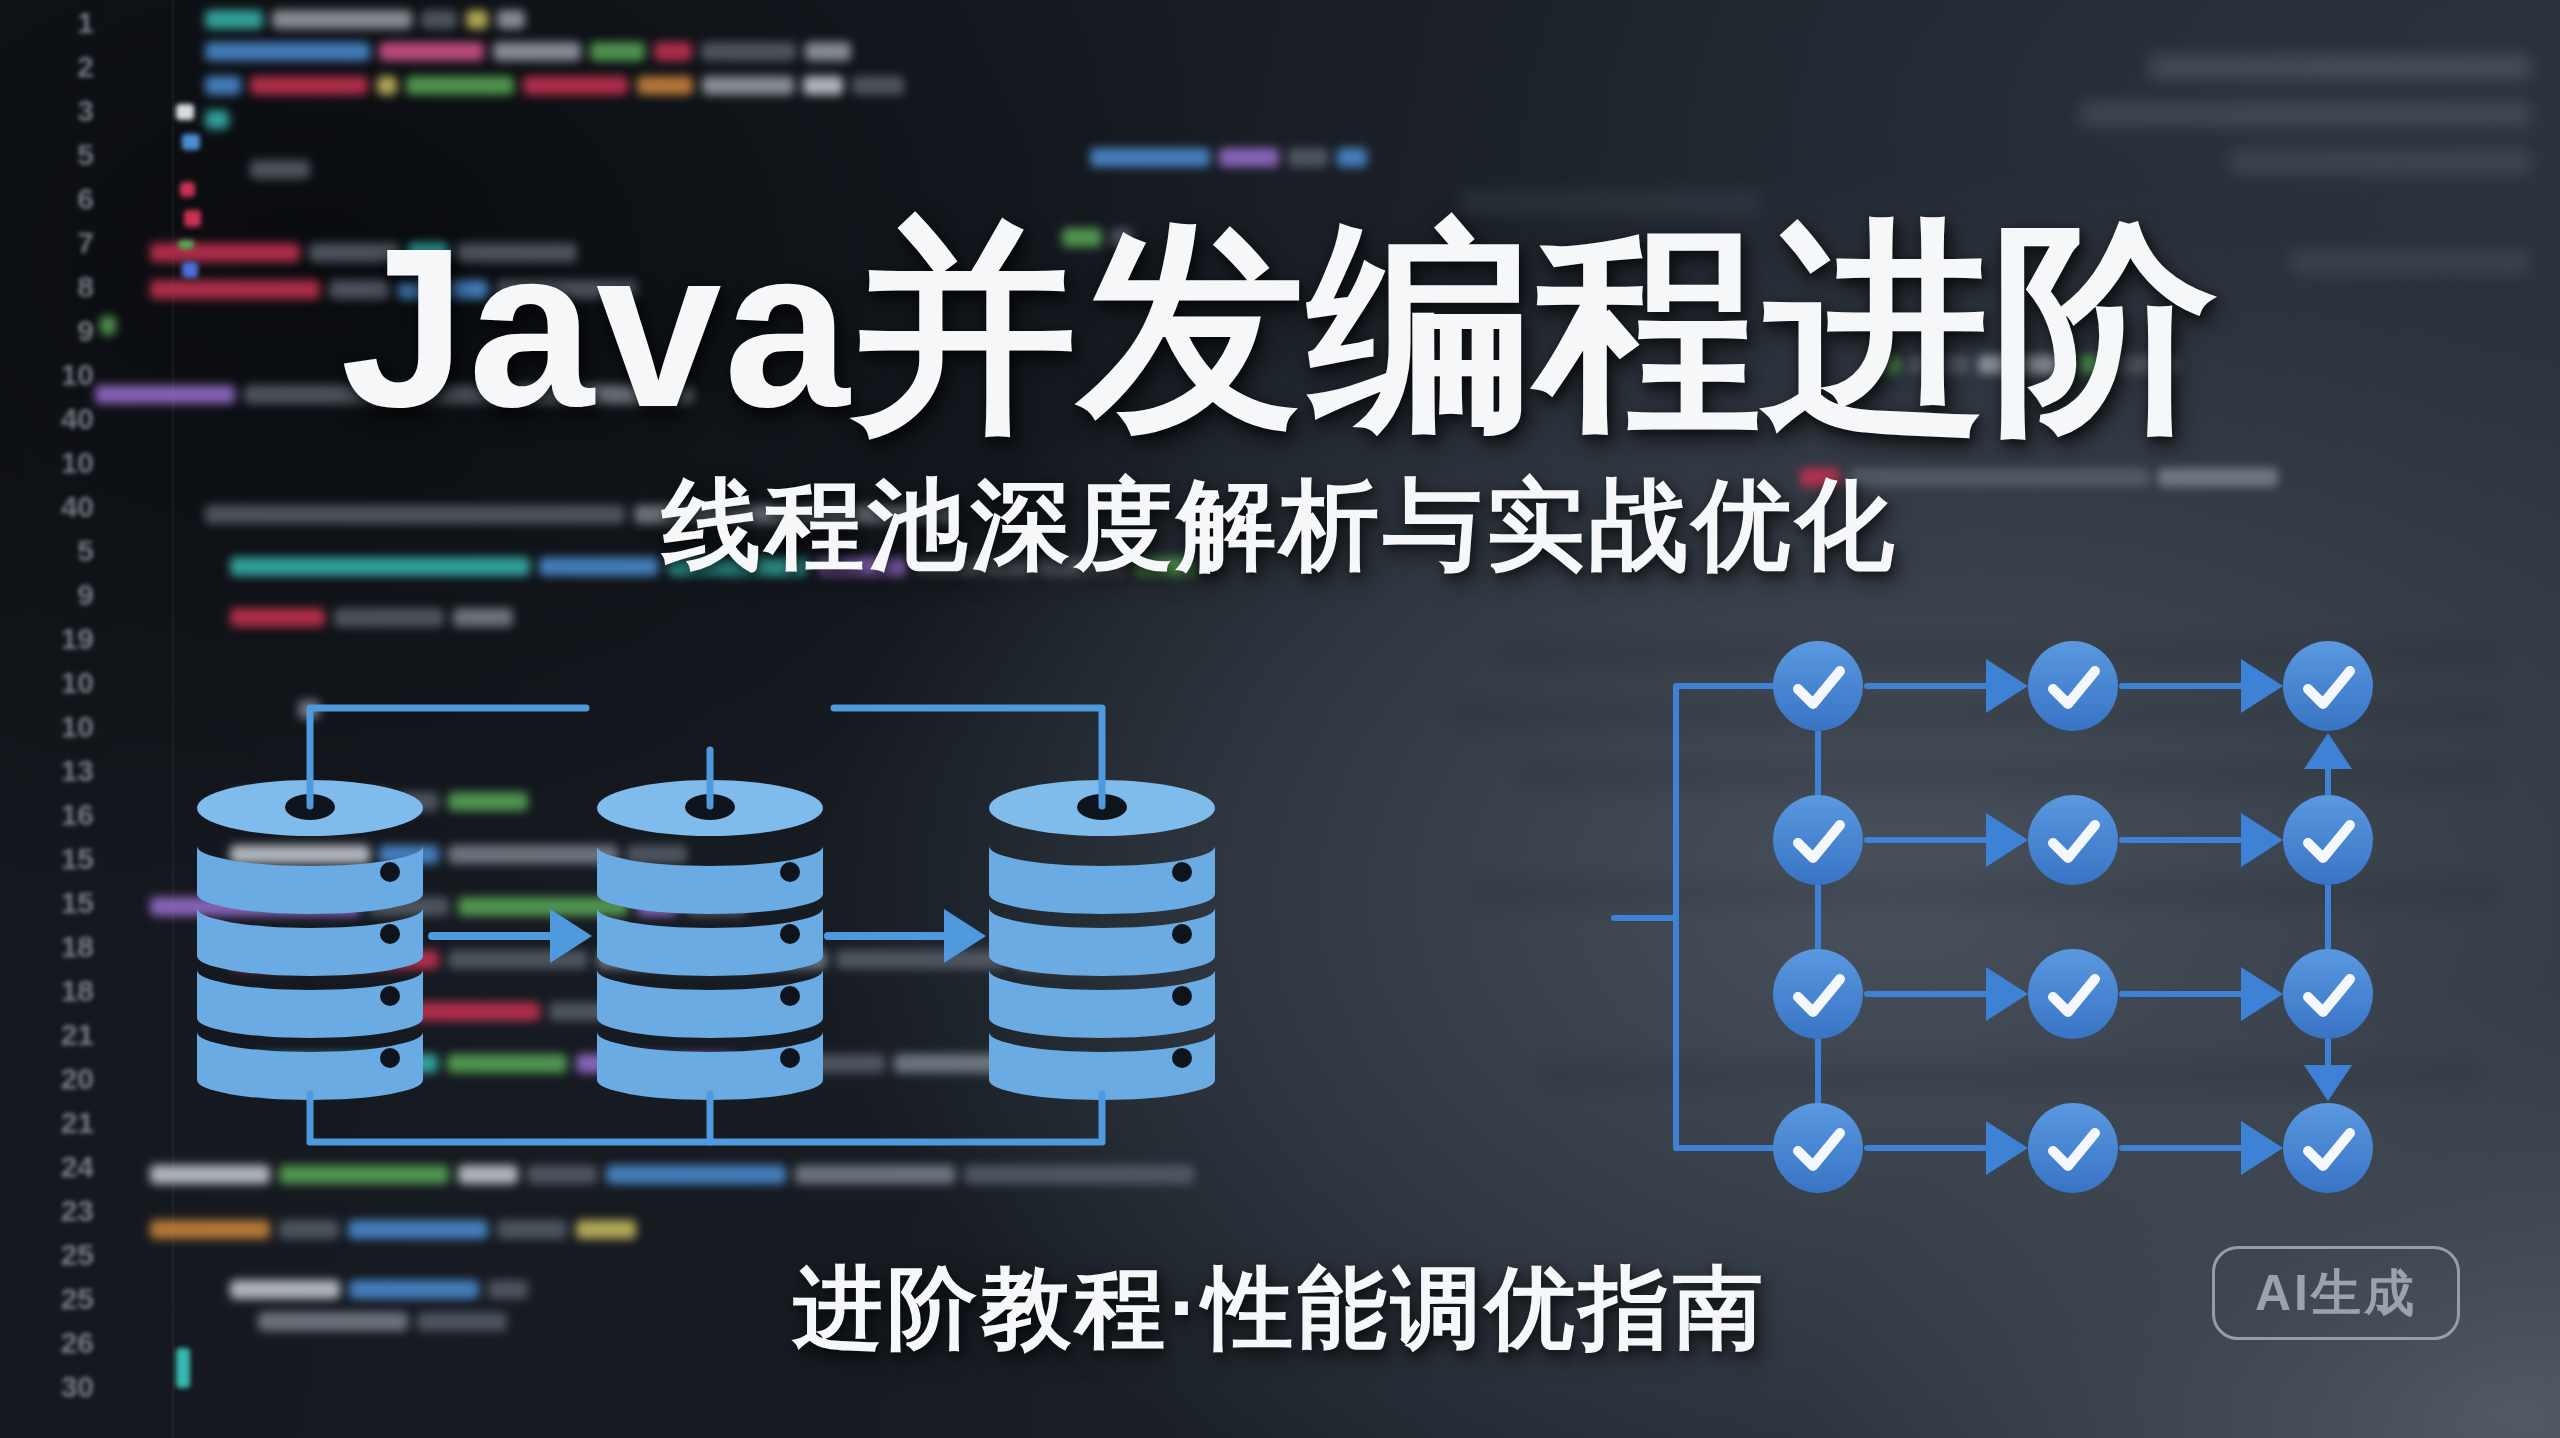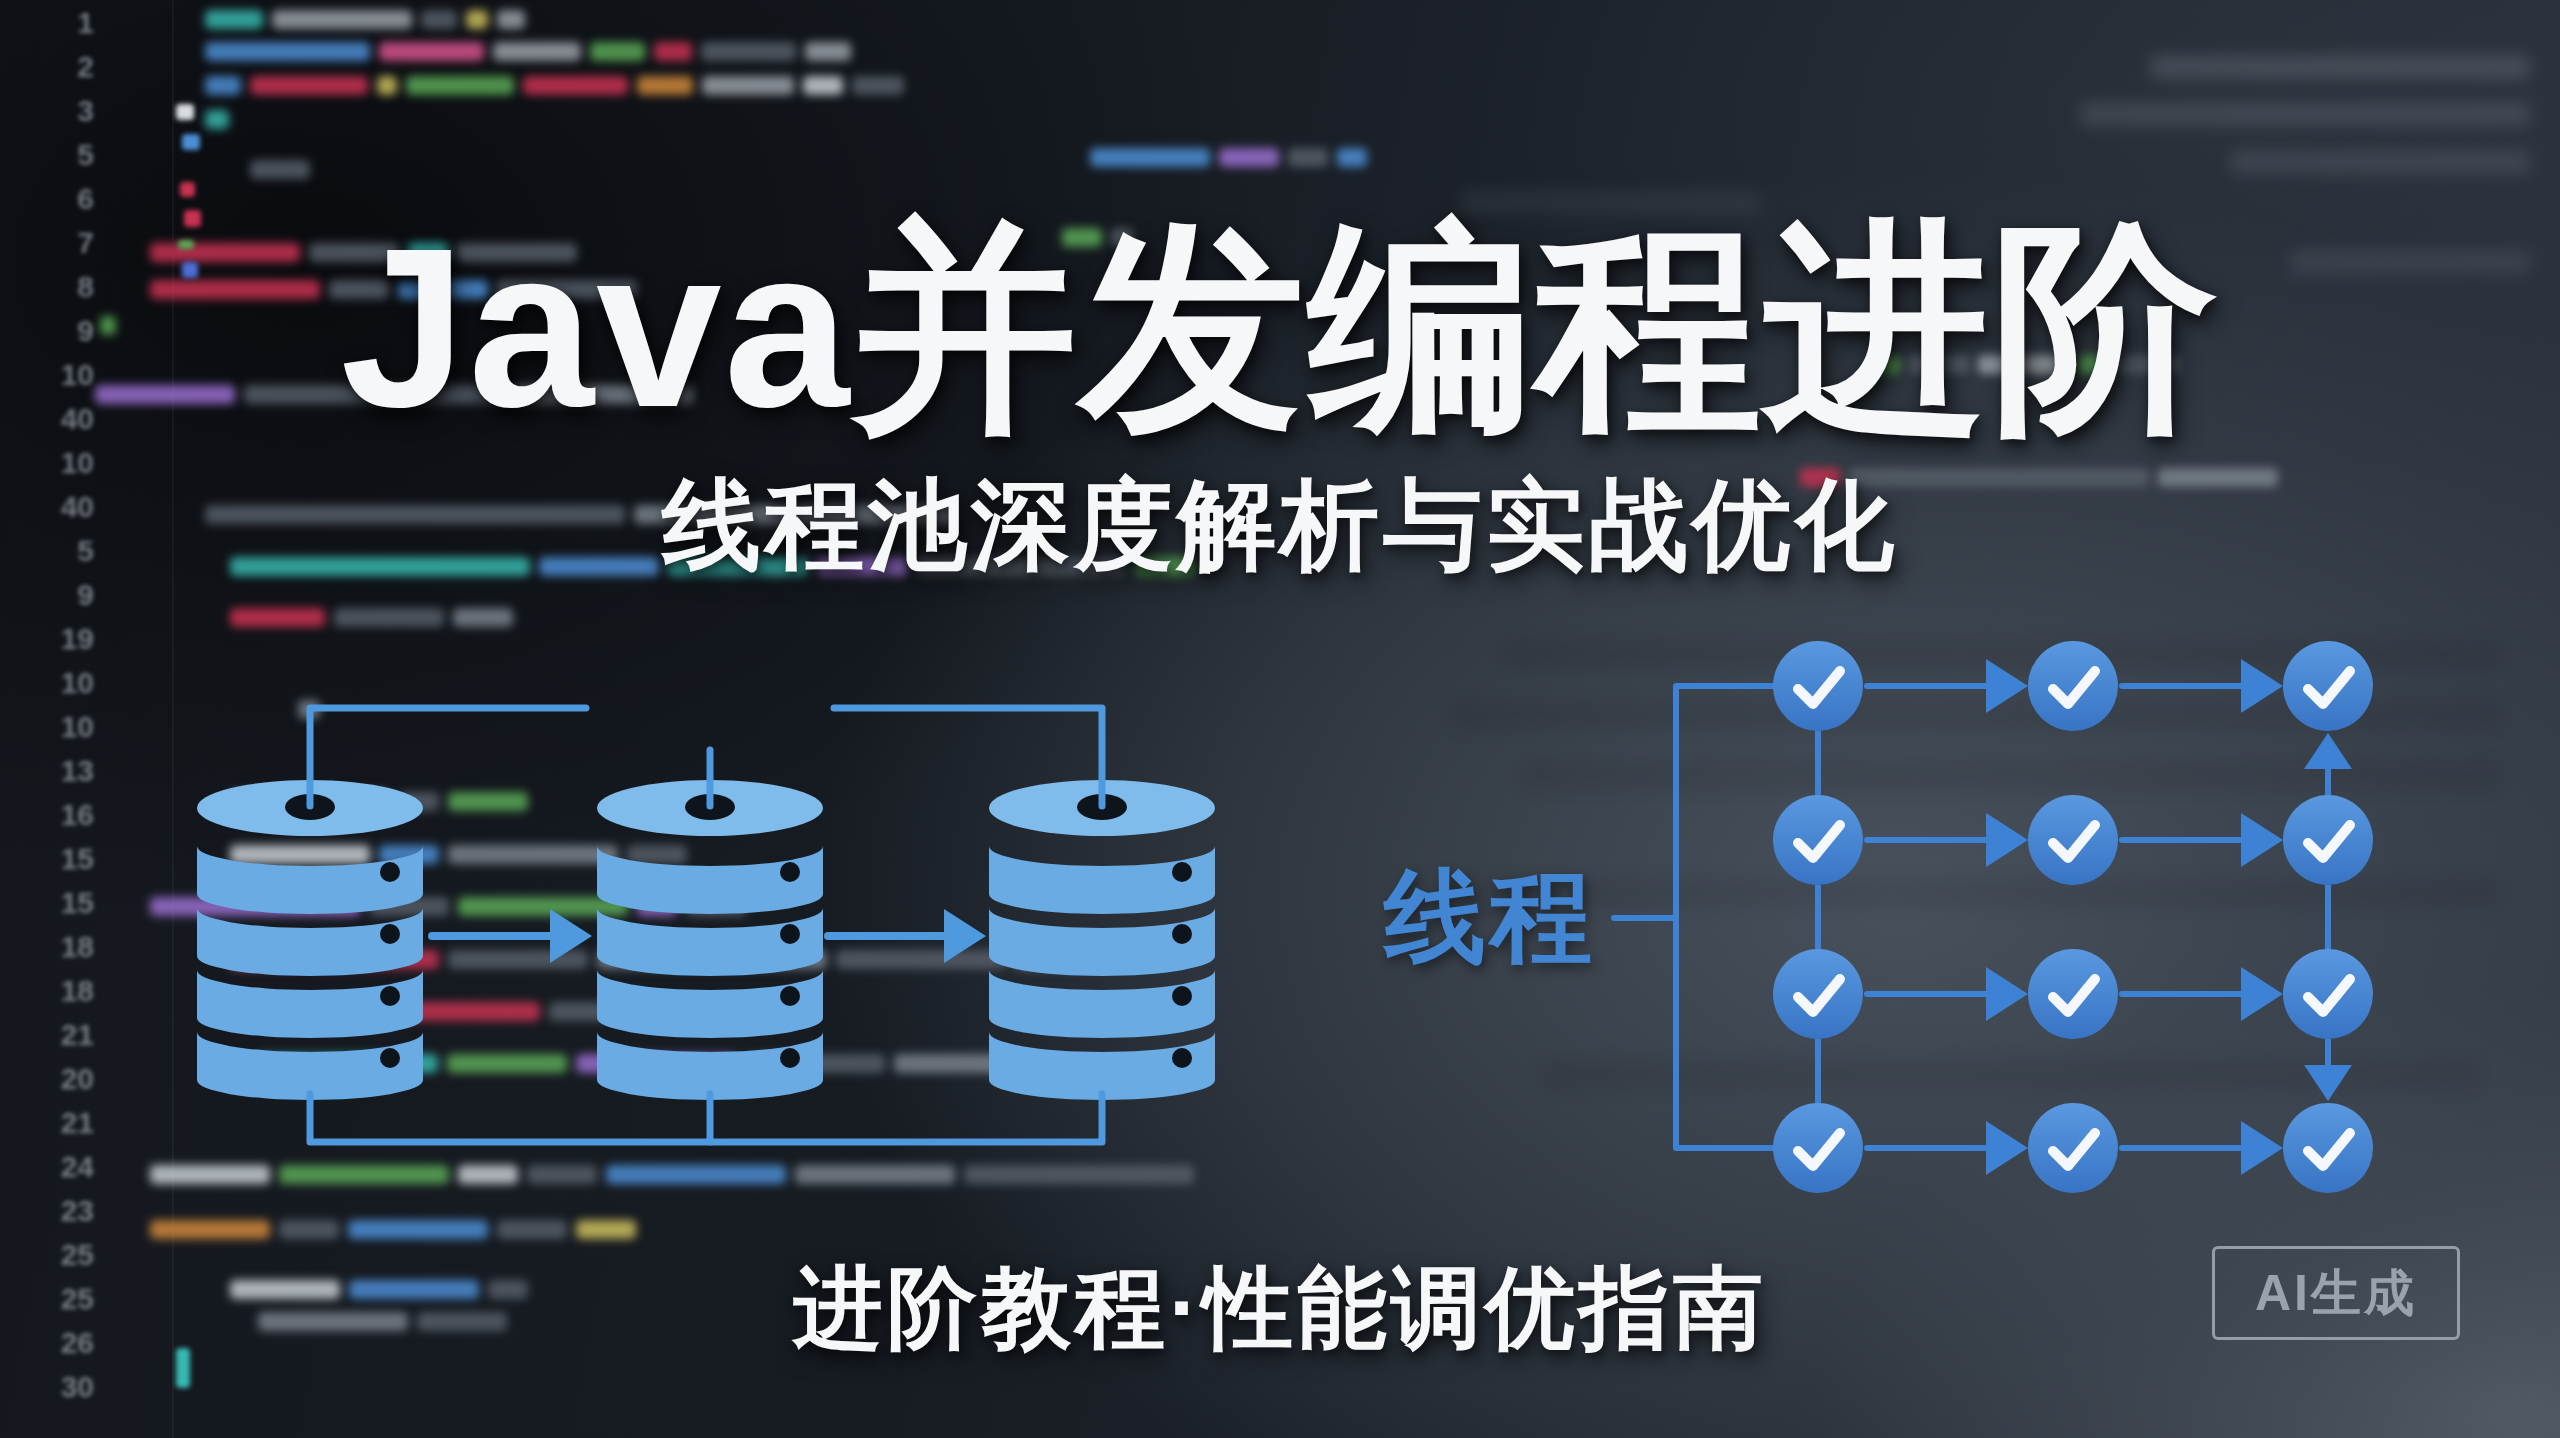--- a/index.html
+++ b/index.html
@@ -35,21 +35,21 @@
   .pool-label{position:absolute;left:588px;top:660px;width:244px;height:88px;
               background:#8fc9f1;border:3px solid #60a7dc;border-radius:15px;box-sizing:border-box;
               display:flex;align-items:center;justify-content:center;
               font-size:54px;font-weight:800;color:#0e1722;letter-spacing:2px;}
   .thread-label{position:absolute;left:1368px;top:856px;width:244px;height:124px;
                 display:flex;align-items:center;justify-content:center;
                 font-size:102px;font-weight:800;color:#4285d2;letter-spacing:4px;
                 text-shadow:3px 5px 12px rgba(0,0,0,.45);}
   
   .ai-badge{position:absolute;left:2212px;top:1246px;width:248px;height:94px;box-sizing:border-box;
-            border:3px solid #959ea8;border-radius:6px;
+            border:3px solid #959ea8;border-radius:26px;
             display:flex;align-items:center;justify-content:center;
             font-size:50px;font-weight:600;color:#9aa3ad;letter-spacing:3px;}
 </style>
 </head>
 <body>
 
 <div id="root">
 
   <div class="bg"></div>
   <div class="gutter-line"></div>
@@ -413,17 +413,16 @@
           <circle cx="2328" cy="1148" r="45" fill="url(#nodeGrad)"></circle>
           <path d="M2308,1151 L2323,1166 L2350,1133" stroke="#f4f8fc" stroke-width="10" fill="none" stroke-linecap="round" stroke-linejoin="round"></path>
         </g>
       </g>
   </svg>
 
   <div class="center-text subtitle">线程池深度解析与实战优化</div>
   <div class="center-text title">Java并发编程进阶</div>
   <div class="center-text footer">进阶教程·性能调优指南</div>
 
-  <div class="thread-label">线程</div>
 
   <div class="ai-badge">AI生成</div>
 
 </div>
 
 </body></html>

